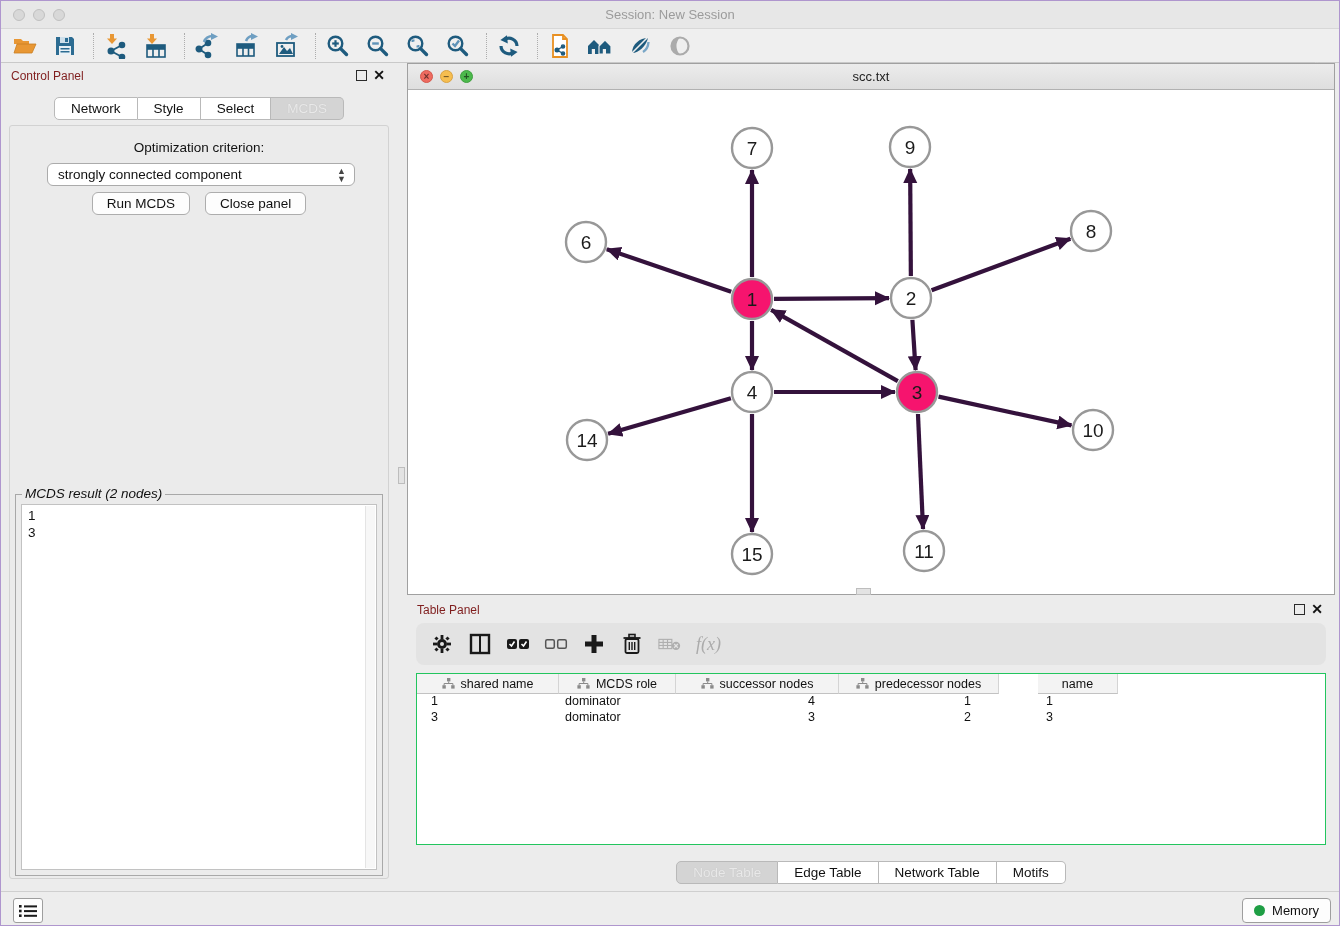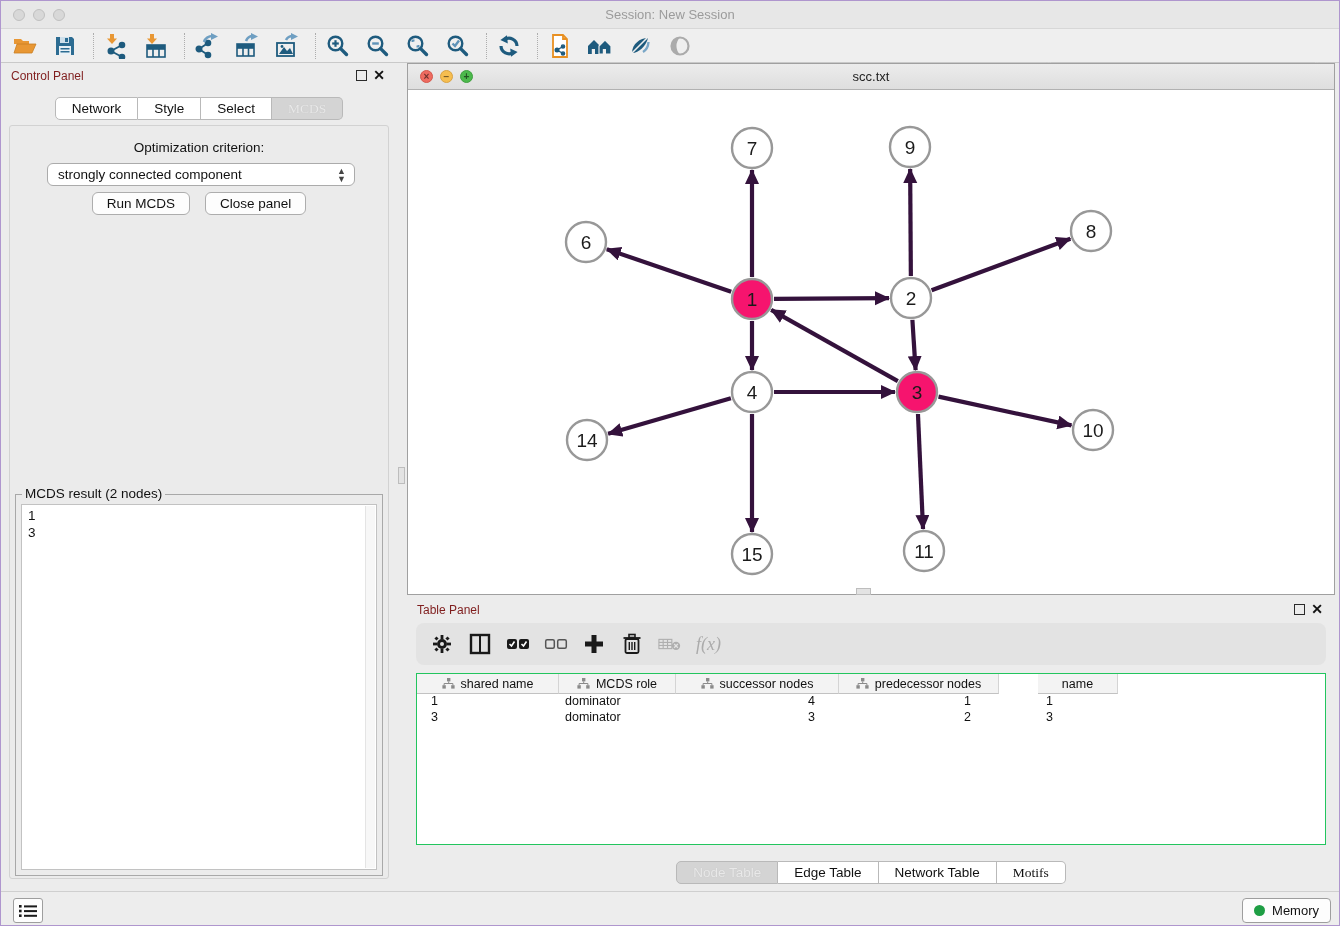--- a/index.html
+++ b/index.html
@@ -25,34 +25,34 @@
   
   .control-panel { position:absolute; left:0; top:62px; width:396px; height:826px; background:#ECECEC; }
   .panel-head { position:absolute; left:0; top:0; width:100%; height:26px; }
   .panel-title { position:absolute; left:10px; top:6px; font-size:12px; color:#7f1d1d; }
   .ph-float { position:absolute; top:7px; width:11px; height:11px; border:1.5px solid #2a2a2a; cursor:pointer; }
   .ph-close { position:absolute; top:5px; font-size:14px; font-weight:bold; color:#111; cursor:pointer; line-height:14px; }
   .cp-tabs { position:absolute; top:34px; left:0; width:100%; display:flex; justify-content:center; }
   .tabbtn { height:23px; background:#fff; border:1px solid #B9B9B9; border-left:none; font-size:13.5px;
             color:#111; display:flex; align-items:center; justify-content:center; padding:0 16px; cursor:pointer; }
   .tabbtn:first-child { border-left:1px solid #B9B9B9; border-radius:5px 0 0 5px; }
-  .tabbtn:last-child { border-radius:0 5px 5px 0;font-family:Liberation Serif, serif; }
+  .tabbtn:last-child { border-radius:0 5px 5px 0; }
   .tabbtn.selected { background:#D4D4D4; color:#E9E9E9; text-shadow:0 0 1px #BDBDBD; }
   .cp-content { position:absolute; left:8px; right:8px; top:62px; bottom:10px; background:#EBEBEB;
                 border:1px solid #D2D2D2; border-radius:3px; }
   .opt-label { position:absolute; top:14px; width:100%; text-align:center; font-size:13.5px; color:#111; }
   .dropdown { position:absolute; left:37px; top:37px; width:308px; height:23px; background:#fff;
               border:1px solid #ABABAB; border-radius:6px; font-size:13.5px; color:#111;
               display:flex; align-items:center; padding-left:10px; cursor:pointer; }
   .dd-stepper { position:absolute; right:8px; top:3px; font-size:9px; color:#444; line-height:8px; text-align:center; }
   .cp-buttons { position:absolute; top:66px; width:100%; display:flex; justify-content:center; gap:15px; }
   .btn { height:23px; background:#FDFDFD; border:1px solid #ADADAD; border-radius:6px; font-size:13.5px;
          color:#111; padding:0 14px; display:flex; align-items:center; cursor:pointer; }
   .groupbox { position:absolute; left:5px; right:5px; top:368px; bottom:2px; border:1px solid #A8A8A8; }
-  .gb-legend { position:absolute; top:-9px; left:6px; background:#EBEBEB; padding:0 3px; font-size:13.5px; color:#111; }
+  .gb-legend { position:absolute; top:-9px; left:6px; background:#EBEBEB; padding:0 3px; font-size:13.5px; color:#111;font-style:italic; }
   .gb-list { position:absolute; left:5px; right:5px; top:9px; bottom:5px; background:#fff; border:1px solid #C2C2C2; }
   .gb-text { position:absolute; left:6px; top:2px; font-size:13.5px; color:#111; white-space:pre; line-height:17px; }
   .gb-scroll { position:absolute; right:1px; top:1px; bottom:1px; width:10px; background:#F7F7F7; border-left:1px solid #E4E4E4; }
 
   
   .net-window { position:absolute; left:406px; top:62px; width:928px; height:532px; background:#fff;
                 border:1px solid #A0A0A0; }
   .net-titlebar { position:absolute; left:0; top:0; width:100%; height:26px;
                   background:linear-gradient(#ECECEC,#DEDEDE); border-bottom:1px solid #B1B1B1; }
   .nt-dot { position:absolute; top:6px; width:13px; height:13px; border-radius:50%; font-size:10px;

